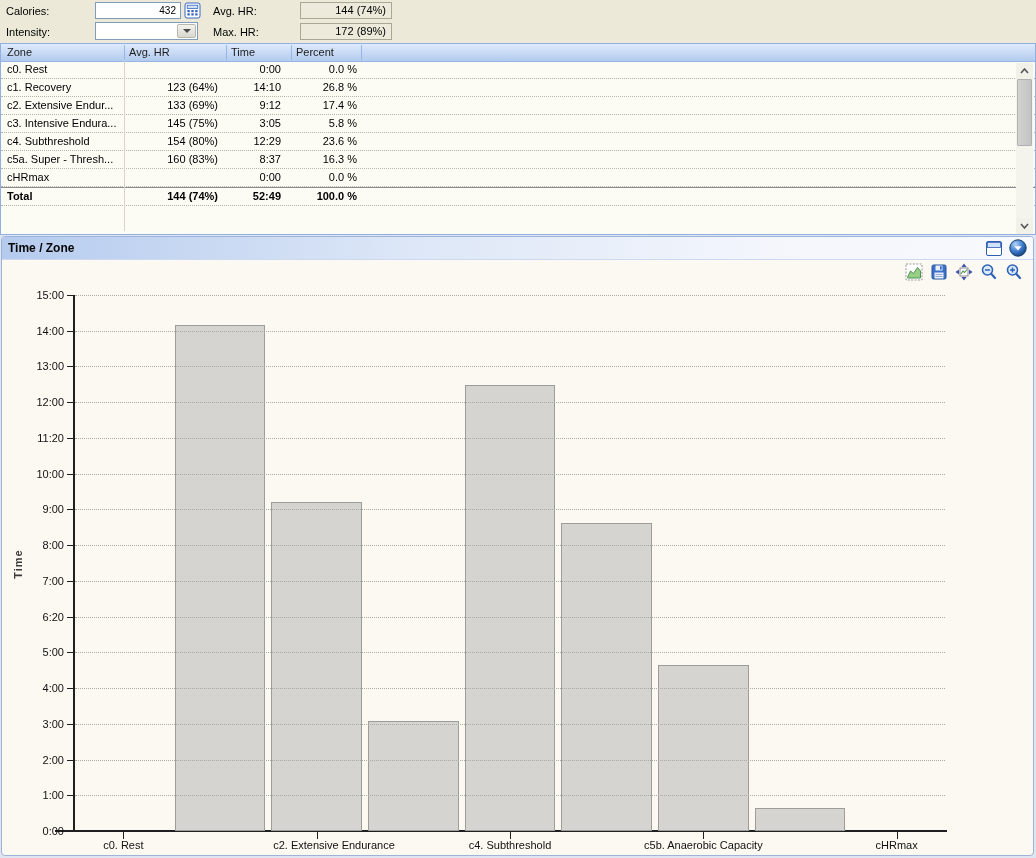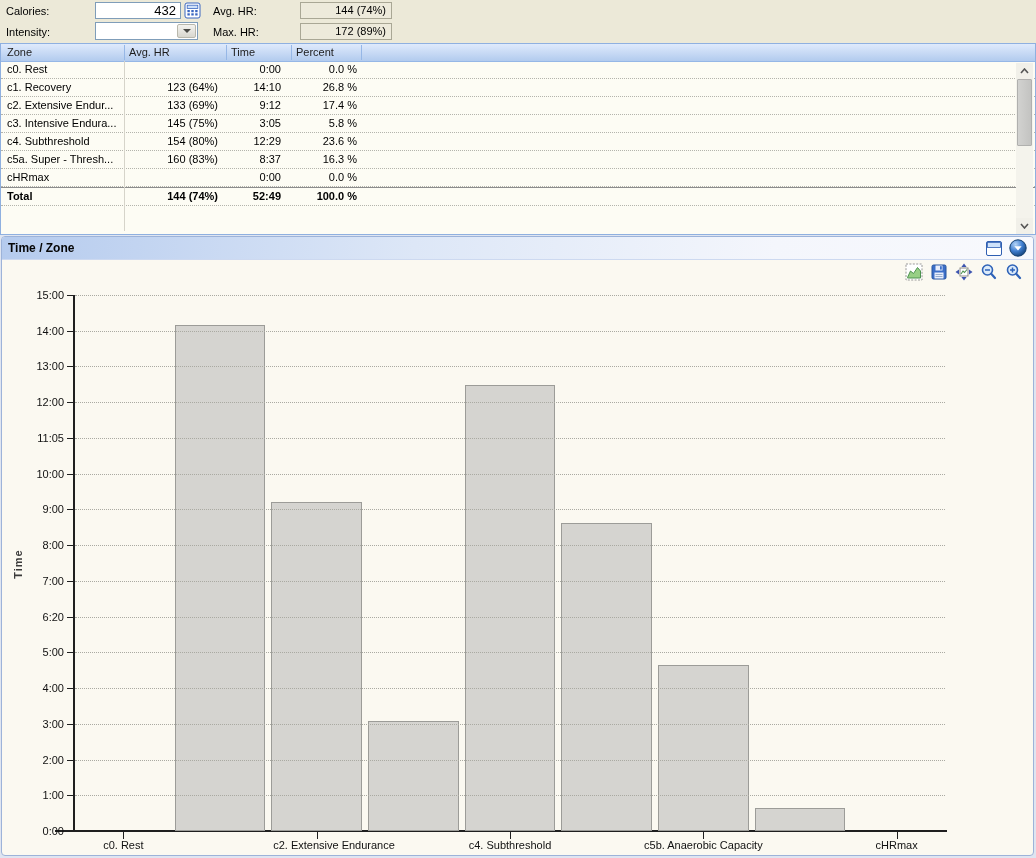--- a/index.html
+++ b/index.html
@@ -7,21 +7,21 @@
     width:1036px;height:858px;position:relative;overflow:hidden;
     background:#dfe5f1;font-family:"Liberation Sans",sans-serif;
     font-size:11px;color:#000;
   }
   
   .topbar{position:absolute;left:0;top:0;width:1036px;height:43px;background:#ece9d8;}
   .flabel{position:absolute;line-height:17px;}
   .tinput{
     position:absolute;height:17px;box-sizing:border-box;border:1px solid #7f9db9;
     background:#fff;text-align:right;font-family:"Liberation Sans",sans-serif;
-    font-size:13px;padding:0 4px;color:#000;
+    font-size:10px;padding:0 4px;color:#000;
   }
   .rofield{
     position:absolute;height:17px;box-sizing:border-box;border:1px solid #a9a795;
     background:#edeadb;text-align:right;line-height:15px;padding:0 5px;
   }
   .iconbtn{position:absolute;width:18px;height:18px;border:0;background:transparent;padding:0;cursor:pointer;}
   .combo{
     position:absolute;height:18px;box-sizing:border-box;border:1px solid #7f9db9;
     background:#fff;
   }
@@ -304,21 +304,21 @@
     <div class="ytick" data-interactable="false" style="left: 67px; top: 545.133px;"></div>
     <div class="yticklabel" data-interactable="false" style="left: 12px; top: 538.133px;">8:00</div>
     <div class="gridline" data-interactable="false" style="left: 75px; width: 870px; top: 509.4px;"></div>
     <div class="ytick" data-interactable="false" style="left: 67px; top: 509.4px;"></div>
     <div class="yticklabel" data-interactable="false" style="left: 12px; top: 502.4px;">9:00</div>
     <div class="gridline" data-interactable="false" style="left: 75px; width: 870px; top: 473.667px;"></div>
     <div class="ytick" data-interactable="false" style="left: 67px; top: 473.667px;"></div>
     <div class="yticklabel" data-interactable="false" style="left: 12px; top: 466.667px;">10:00</div>
     <div class="gridline" data-interactable="false" style="left: 75px; width: 870px; top: 437.933px;"></div>
     <div class="ytick" data-interactable="false" style="left: 67px; top: 437.933px;"></div>
-    <div class="yticklabel" data-interactable="false" style="left: 12px; top: 430.933px;">11:05</div>
+    <div class="yticklabel" data-interactable="false" style="left: 12px; top: 430.933px;">11:20</div>
     <div class="gridline" data-interactable="false" style="left: 75px; width: 870px; top: 402.2px;"></div>
     <div class="ytick" data-interactable="false" style="left: 67px; top: 402.2px;"></div>
     <div class="yticklabel" data-interactable="false" style="left: 12px; top: 395.2px;">12:00</div>
     <div class="gridline" data-interactable="false" style="left: 75px; width: 870px; top: 366.467px;"></div>
     <div class="ytick" data-interactable="false" style="left: 67px; top: 366.467px;"></div>
     <div class="yticklabel" data-interactable="false" style="left: 12px; top: 359.467px;">13:00</div>
     <div class="gridline" data-interactable="false" style="left: 75px; width: 870px; top: 330.733px;"></div>
     <div class="ytick" data-interactable="false" style="left: 67px; top: 330.733px;"></div>
     <div class="yticklabel" data-interactable="false" style="left: 12px; top: 323.733px;">14:00</div>
     <div class="gridline" data-interactable="false" style="left: 75px; width: 870px; top: 295px;"></div>

